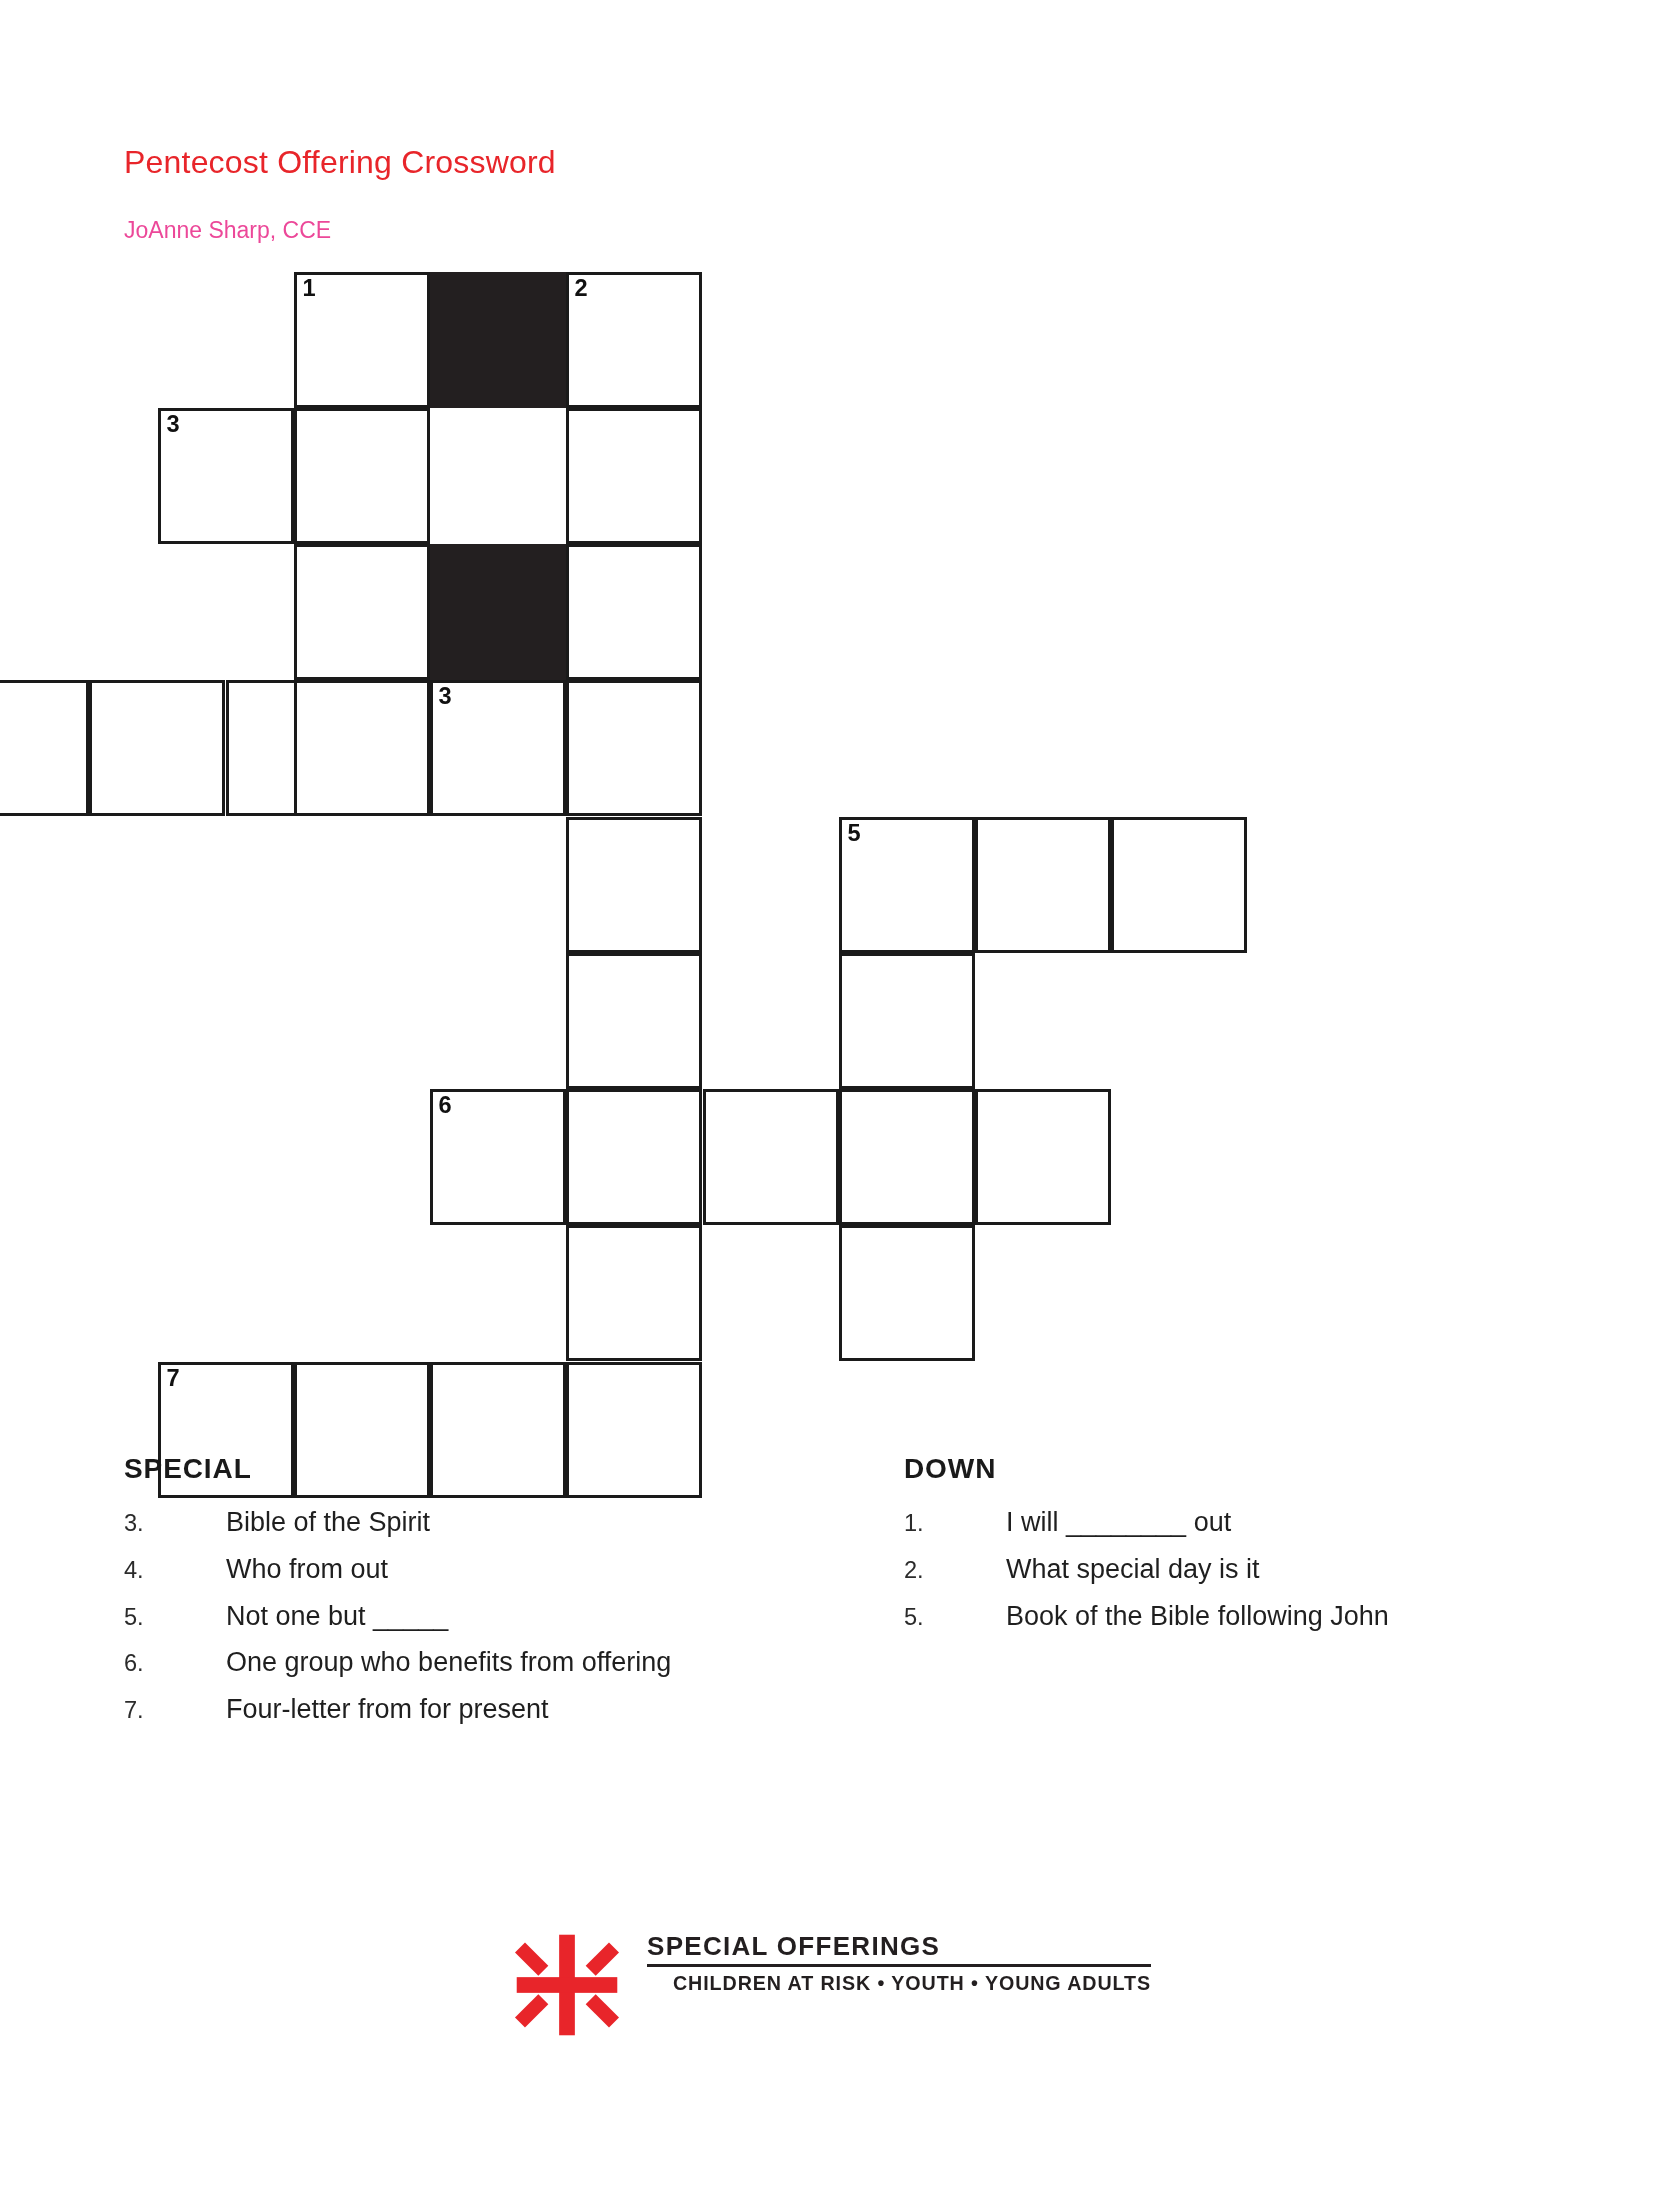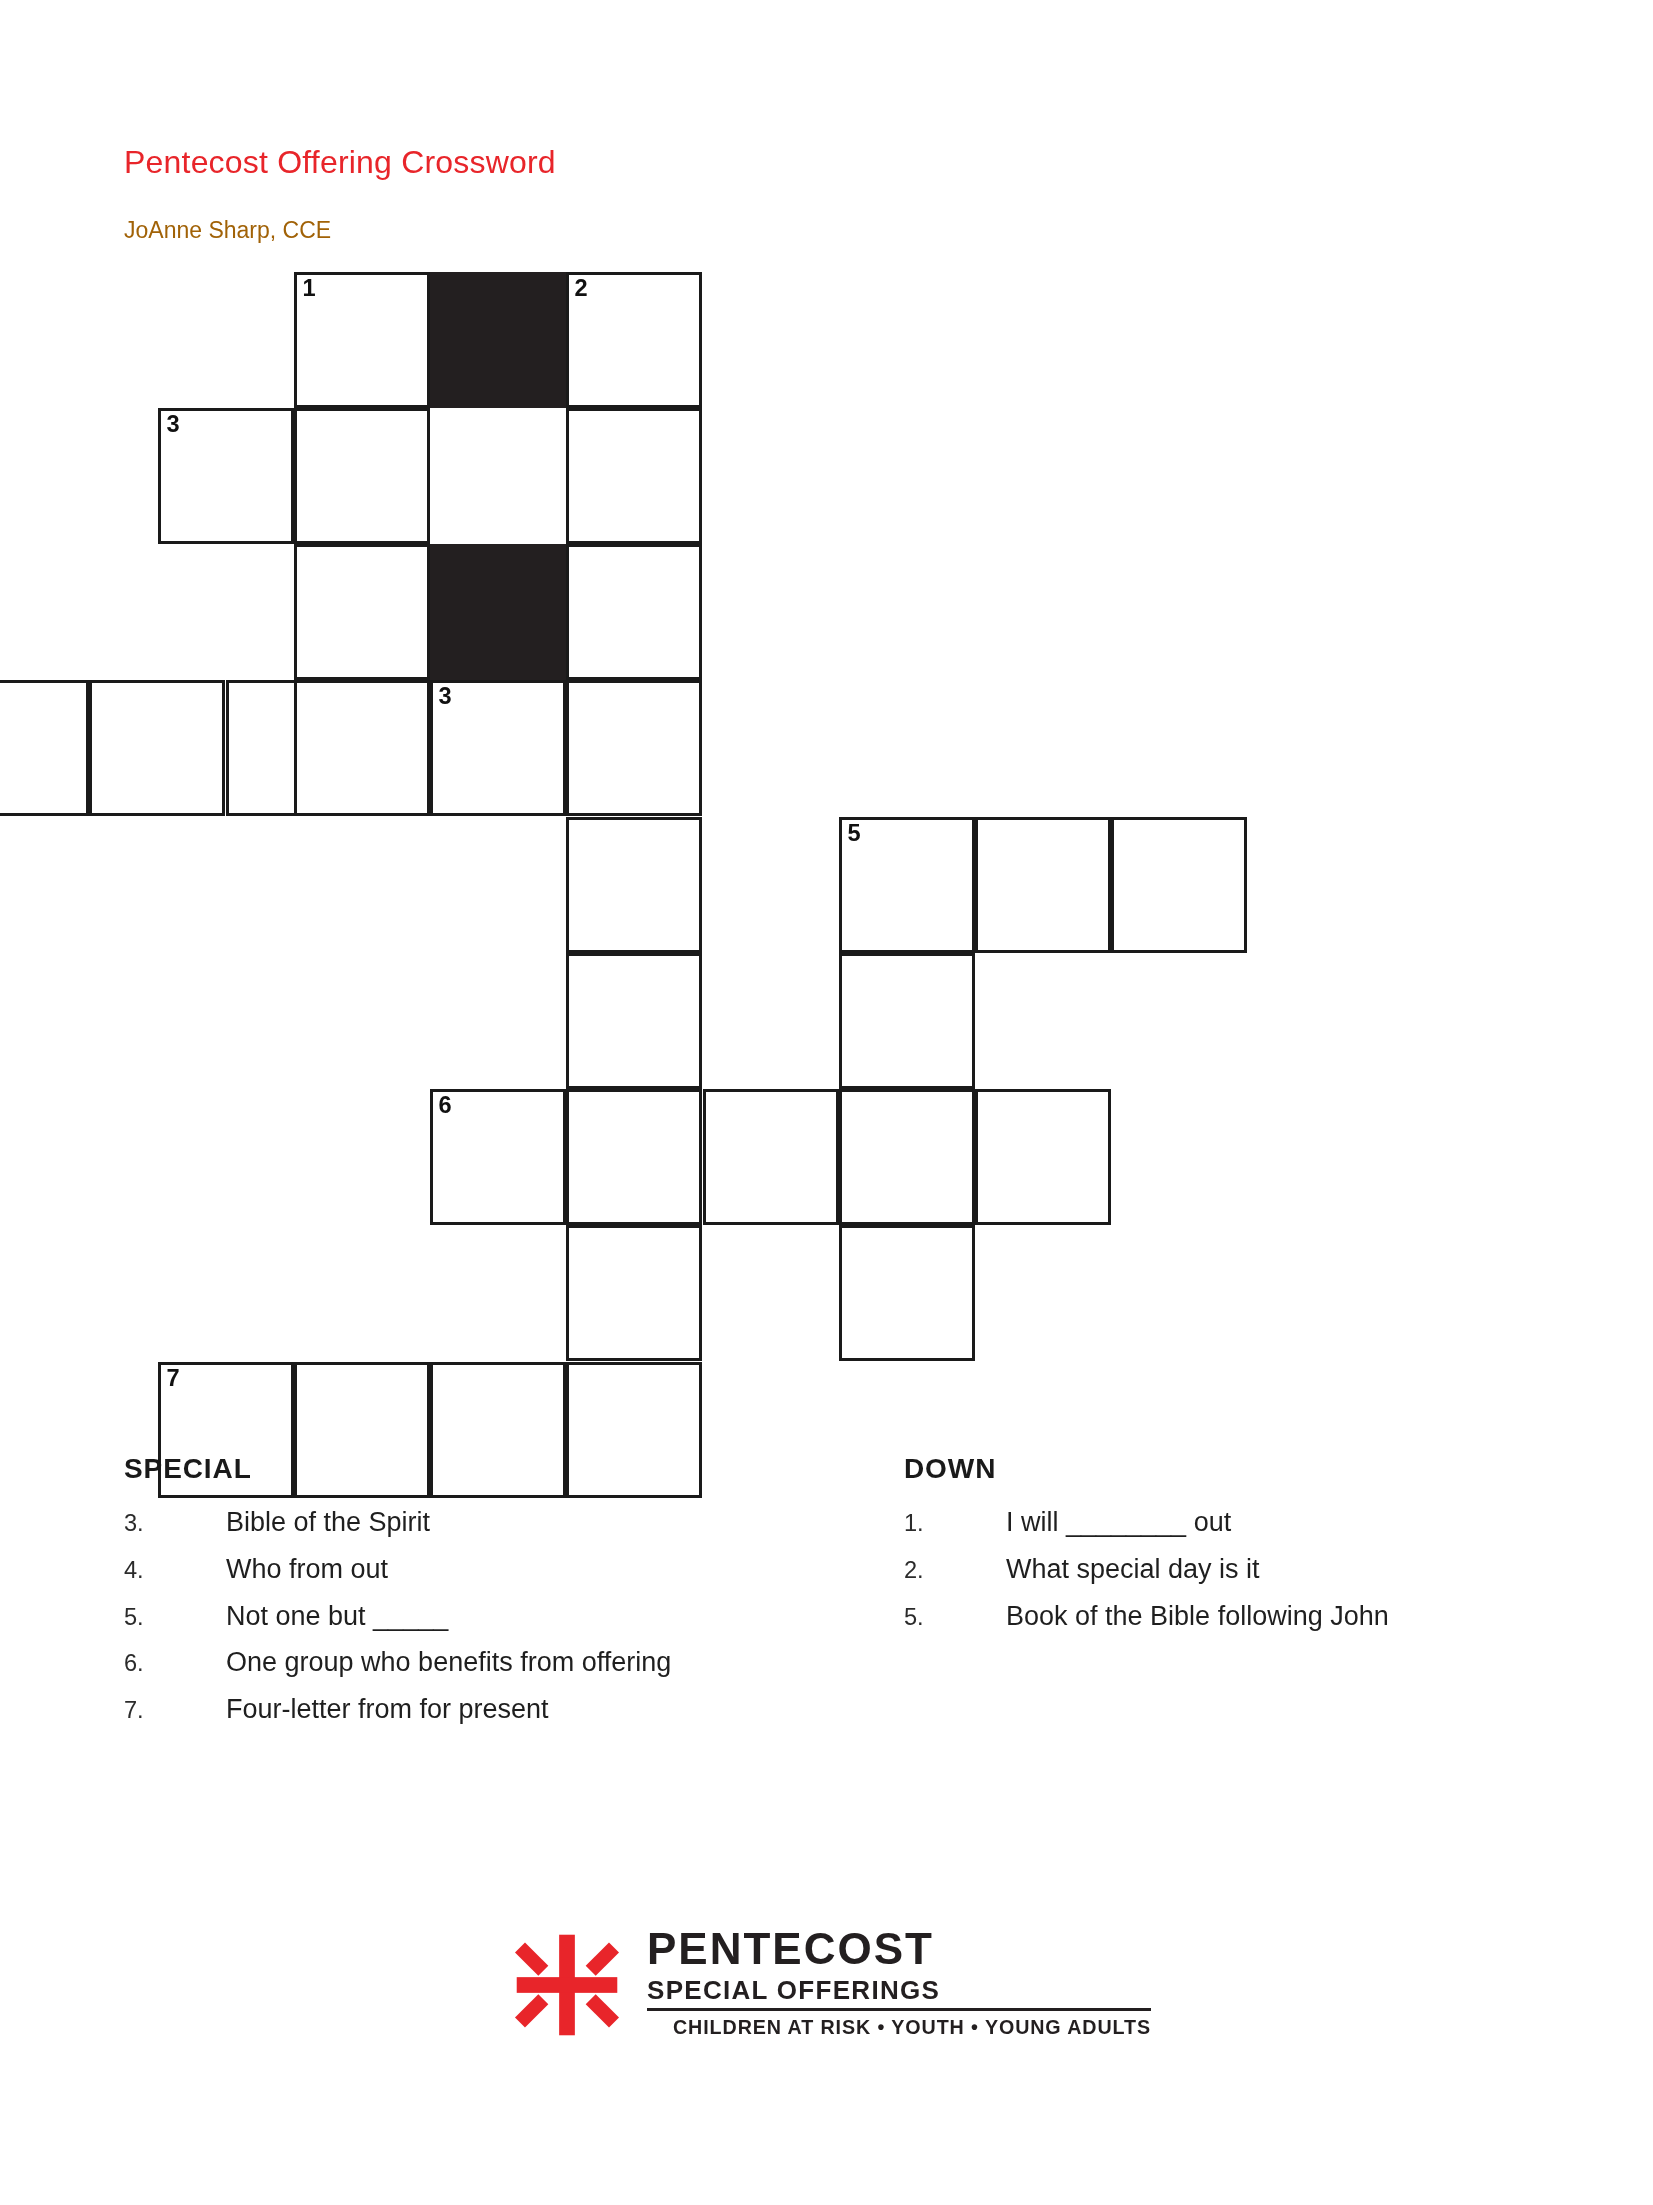--- a/index.html
+++ b/index.html
@@ -26,21 +26,21 @@
     font-size: 32px;
     color: #e8252a;
     letter-spacing: 0.2px;
     white-space: nowrap;
   }
   .doc-author {
     position: absolute;
     left: 124px;
     top: 217px;
     font-size: 23px;
-    color: #a16207;
+    color: #ec4899;
     white-space: nowrap;
   }
 
   
   #grid-layer {
     position: absolute;
     left: 0;
     top: 0;
     width: 1654px;
     height: 1386px;
@@ -266,21 +266,20 @@
           <rect x="60" y="6" width="20" height="128"></rect>
           <rect x="6" y="60" width="128" height="20"></rect>
           <rect x="16" y="16" width="18" height="42" transform="rotate(-45 25 37)"></rect>
           <rect x="106" y="16" width="18" height="42" transform="rotate(45 115 37)"></rect>
           <rect x="16" y="82" width="18" height="42" transform="rotate(45 25 103)"></rect>
           <rect x="106" y="82" width="18" height="42" transform="rotate(-45 115 103)"></rect>
         </g>
       </svg>
     </div>
     <div class="logo-text">
-      <div class="logo-line1">PENTECOST</div>
       <div class="logo-line2">SPECIAL OFFERINGS</div>
       <div class="logo-rule"></div>
       <div class="logo-line3">CHILDREN AT RISK • YOUTH • YOUNG ADULTS</div>
     </div>
   </div>
 
 </div>
 
 
 </body></html>

